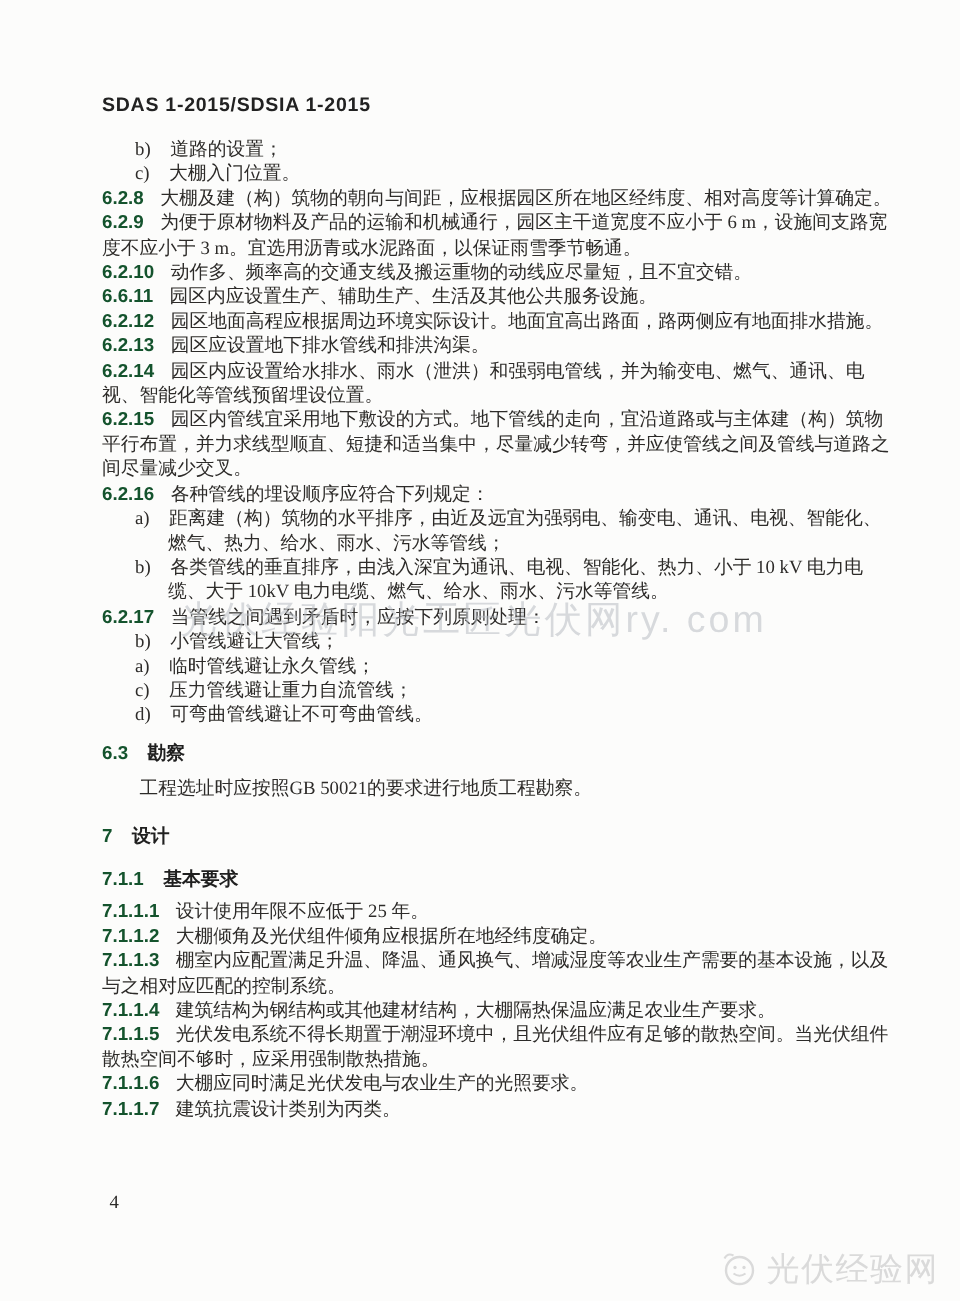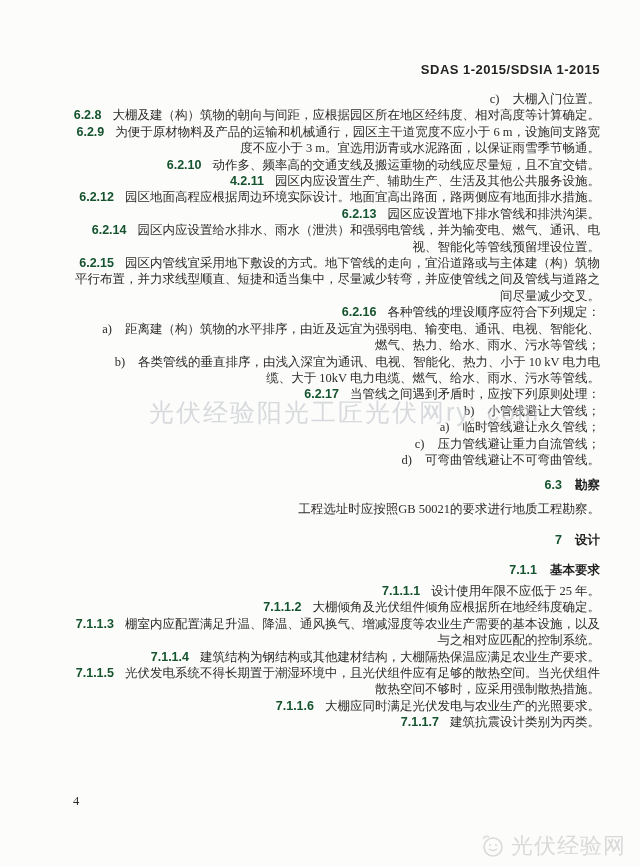--- a/index.html
+++ b/index.html
@@ -4,21 +4,20 @@
 <style>
   html,body{margin:0;padding:0;}
   body{background:#ffffff;}
   .page{
     position:relative;
     width:640px;height:867px;
     background:#fcfcfb;
     overflow:hidden;
     font-family:"Liberation Serif","DejaVu Serif",serif;
     color:#2d2b29;
-    text-align:right;
   }
   .content{
     position:absolute;
     left:68px;top:62px;right:40px;
   }
   .doc-header{
     font-family:"Liberation Sans","DejaVu Sans",sans-serif;
     font-weight:bold;
     font-size:13px;
     letter-spacing:0.5px;
@@ -74,34 +73,37 @@
 </head>
 <body>
 
 <div class="page">
 
   <div class="content">
     <div class="doc-header">SDAS 1-2015/SDSIA 1-2015</div>
 
     <div class="lines">
 
+    <p class="para list">
+        <span class="label">b)</span><span>道路的设置；</span>
+      </p>
         <p class="para list">
         <span class="label">c)</span><span>大棚入门位置。</span>
       </p>
         <p class="para">
         <span class="num">6.2.8</span><span>大棚及建（构）筑物的朝向与间距，应根据园区所在地区经纬度、相对高度等计算确定。</span>
       </p>
         <p class="para">
         <span class="num">6.2.9</span><span>为便于原材物料及产品的运输和机械通行，园区主干道宽度不应小于 6 m，设施间支路宽度不应小于 3 m。宜选用沥青或水泥路面，以保证雨雪季节畅通。</span>
       </p>
         <p class="para">
         <span class="num">6.2.10</span><span>动作多、频率高的交通支线及搬运重物的动线应尽量短，且不宜交错。</span>
       </p>
         <p class="para">
-        <span class="num">4.2.11</span><span>园区内应设置生产、辅助生产、生活及其他公共服务设施。</span>
+        <span class="num">6.6.11</span><span>园区内应设置生产、辅助生产、生活及其他公共服务设施。</span>
       </p>
         <p class="para">
         <span class="num">6.2.12</span><span>园区地面高程应根据周边环境实际设计。地面宜高出路面，路两侧应有地面排水措施。</span>
       </p>
         <p class="para">
         <span class="num">6.2.13</span><span>园区应设置地下排水管线和排洪沟渠。</span>
       </p>
         <p class="para">
         <span class="num">6.2.14</span><span>园区内应设置给水排水、雨水（泄洪）和强弱电管线，并为输变电、燃气、通讯、电视、智能化等管线预留埋设位置。</span>
       </p>

